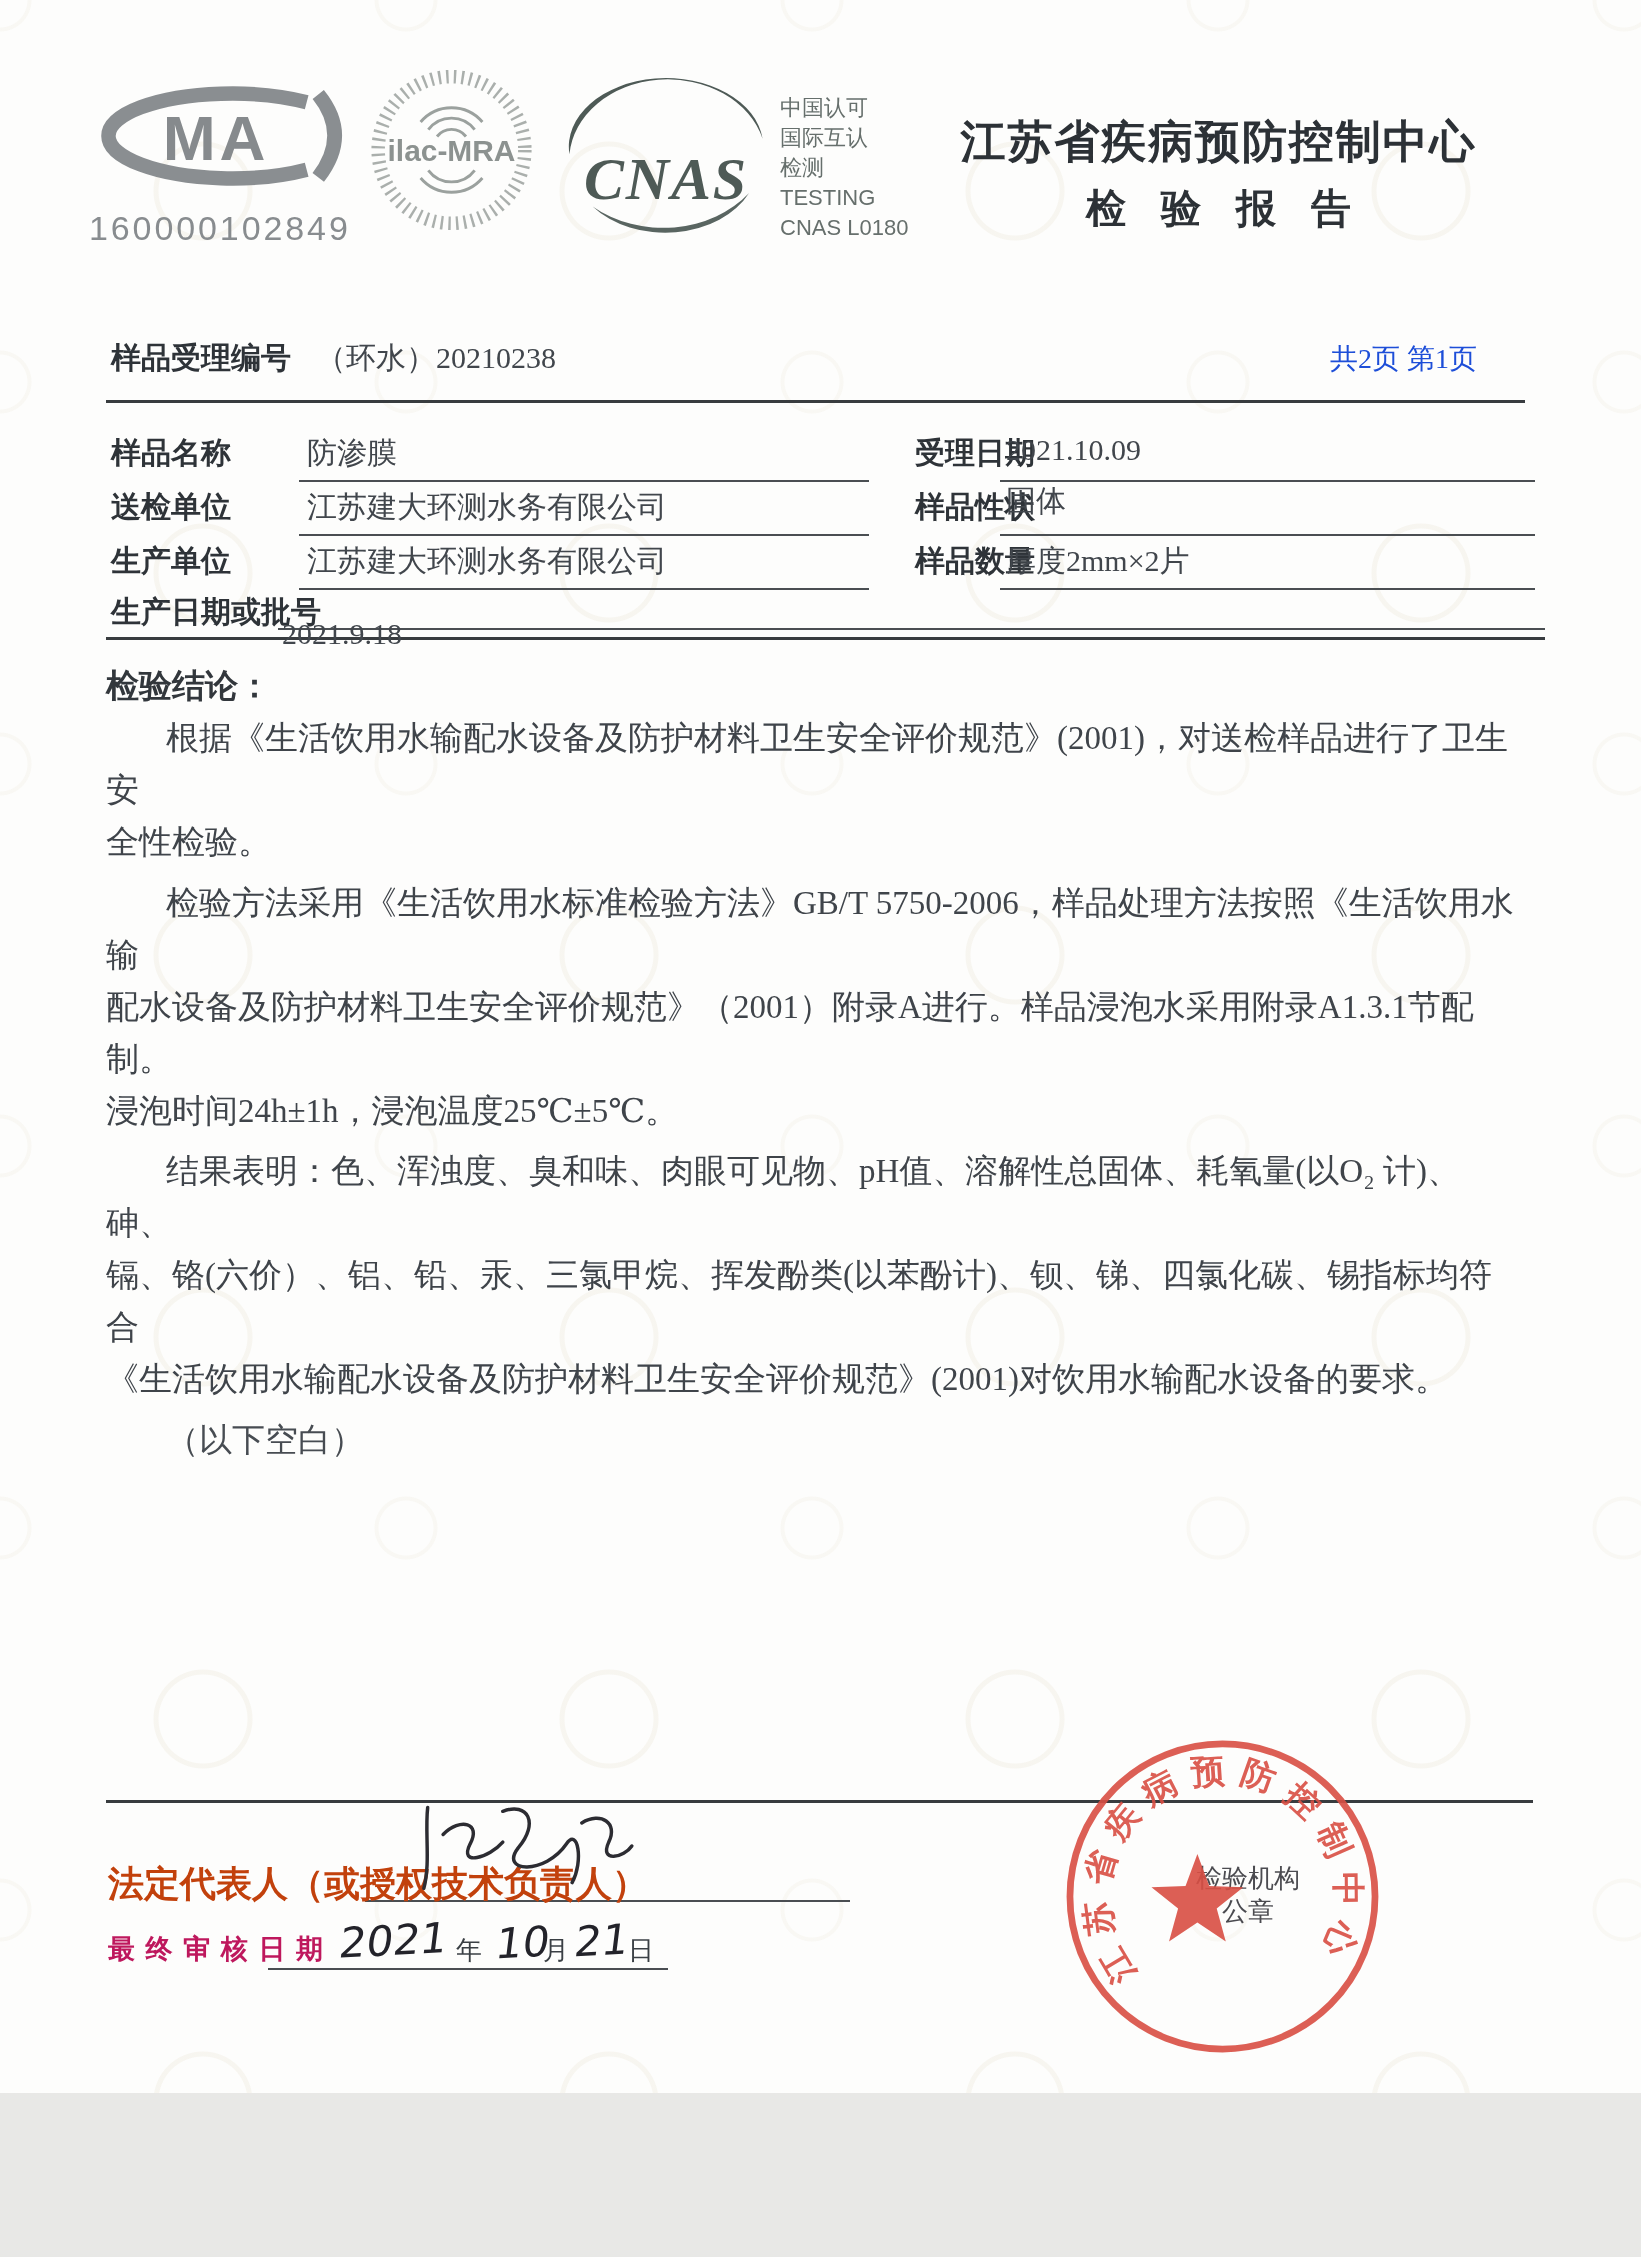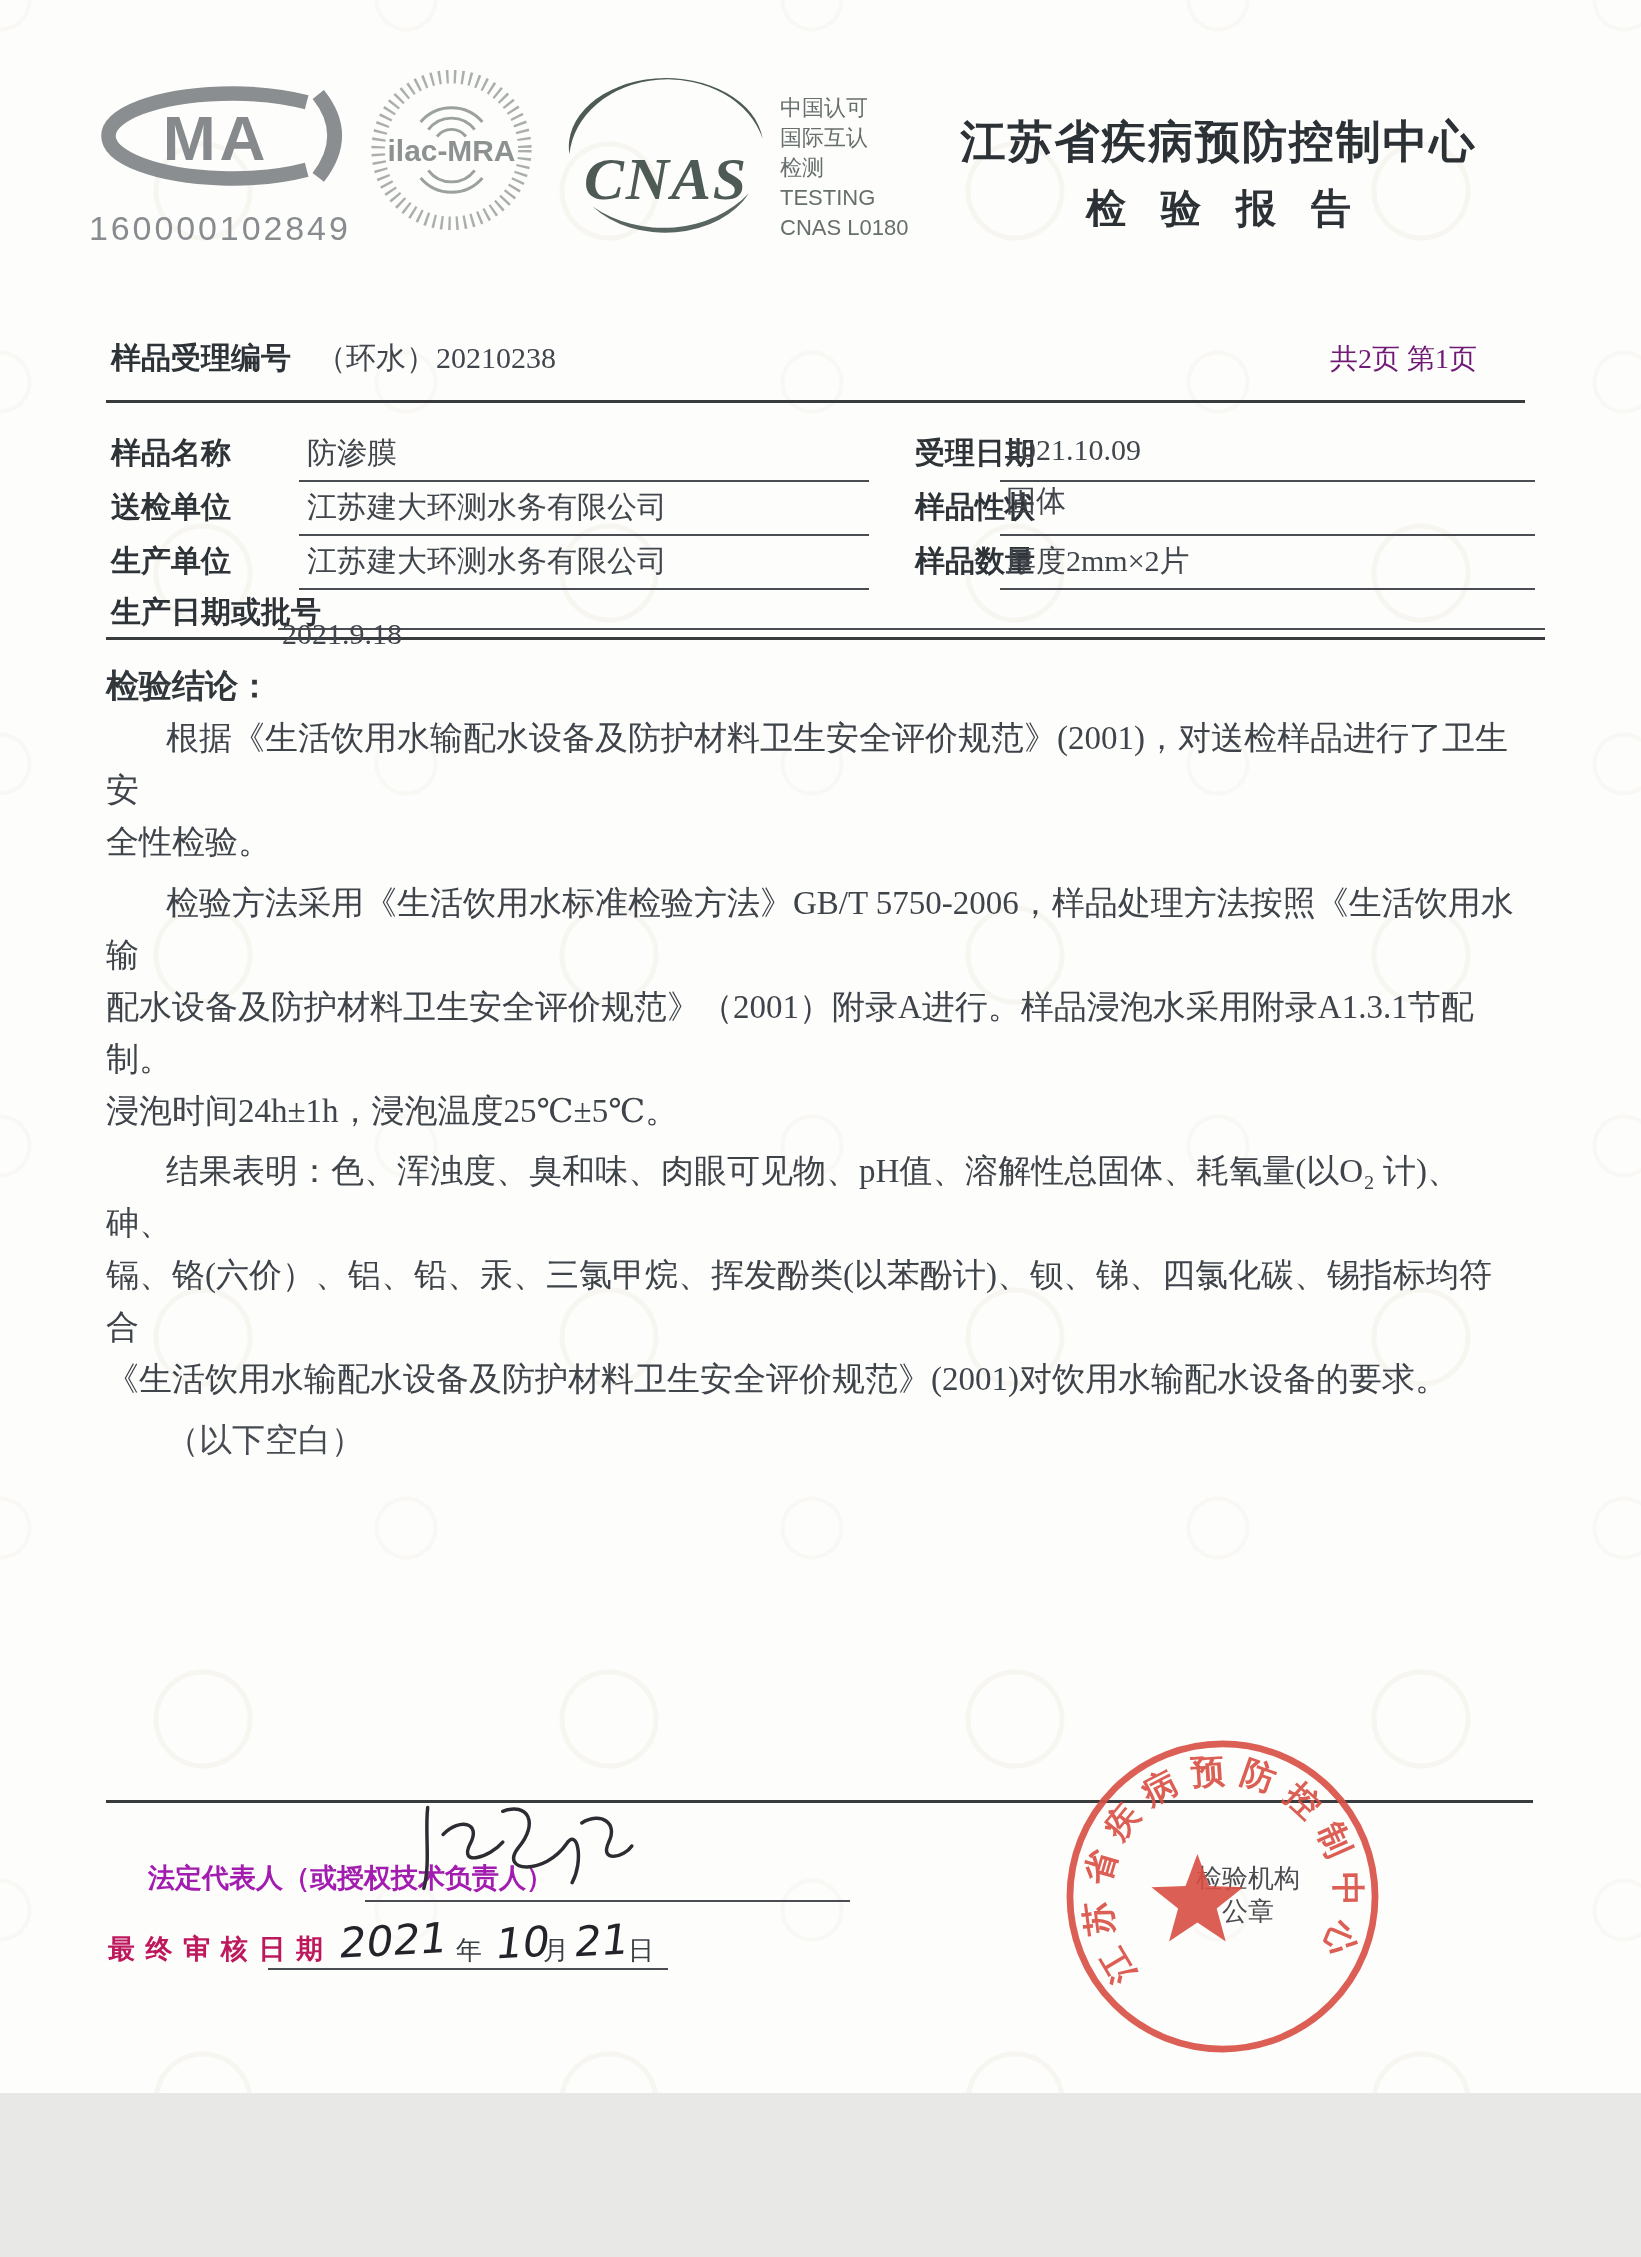--- a/index.html
+++ b/index.html
@@ -28,39 +28,39 @@
   .cma-number{left:89px;top:209px;font-size:34px;letter-spacing:2.9px;color:#888c8f;font-family:"Liberation Sans","DejaVu Sans",sans-serif;}
   .titles{left:917px;top:114px;width:603px;text-align:center;color:#2c3136;
           font-family:"Liberation Sans","DejaVu Sans",sans-serif;}
   .org-title{font-size:45px;font-weight:600;letter-spacing:1.9px;line-height:56px;}
   .report-title{font-size:40px;font-weight:600;letter-spacing:35px;text-indent:35px;margin-top:11px;}
   .cnas-caption{left:780px;top:93px;font-size:22px;line-height:30px;color:#666f6c;
                 font-family:"Liberation Sans","DejaVu Sans",sans-serif;white-space:pre-line;}
 
   
   .accept-row{left:111px;top:338px;display:flex;gap:25px;align-items:baseline;}
-  .pages{left:1330px;top:340px;font-size:28px;color:#701a75;}
+  .pages{left:1330px;top:340px;font-size:28px;color:#1d4ed8;}
 
   
   .fl{left:111px;} .fv-l{left:307px;} .fv-l4{left:282px;margin-top:25px;}
   .fr{left:915px;} .fv-r{left:1006px;}
   .r1{top:433px;} .r2{top:487px;} .r3{top:541px;} .r4{top:592px;}
   .u-l{left:299px;width:570px;} .u-r{left:1000px;width:535px;}
   .u1{top:480px;} .u2{top:534px;} .u3{top:588px;}
   .u4{top:628px;left:278px;width:1267px;}
 
   
   .conclusion{left:106px;top:660px;width:1408px;font-size:33px;line-height:52px;color:#3f444a;}
   .c-head{font-weight:600;color:#32373c;}
   .ind{text-indent:60px;}
   .gap{margin-top:8.7px;}
   .blank-note{margin-top:8.7px;color:#474c52;}
 
   
-  .legal-label{left:108px;top:1860px;font-size:27px;font-weight:bold;color:#a21caf;margin-left:40px;}
+  .legal-label{left:108px;top:1860px;font-size:36px;font-weight:bold;color:#c2410c;}
   .review-label{left:108px;top:1931px;font-size:27px;font-weight:bold;color:#be185d;letter-spacing:10.6px;}
   .sig-line{top:1900px;left:365px;width:485px;height:1.9px;}
   .date-line{top:1968px;left:268px;width:400px;height:1.9px;}
   .hw{font-family:"DejaVu Sans","Liberation Sans",sans-serif;color:#23232a;font-size:42px;
       display:inline-block;transform:skewX(-10deg) rotate(-3deg);}
   .unit{font-size:26px;color:#3a3f44;}
   .stamp-label{left:1166px;top:1862px;width:164px;text-align:center;font-size:26px;line-height:33px;color:#4b4b50;z-index:2;}
   .stamp{left:1041px;top:1715px;z-index:3;opacity:.9;}
 </style>
 </head>

